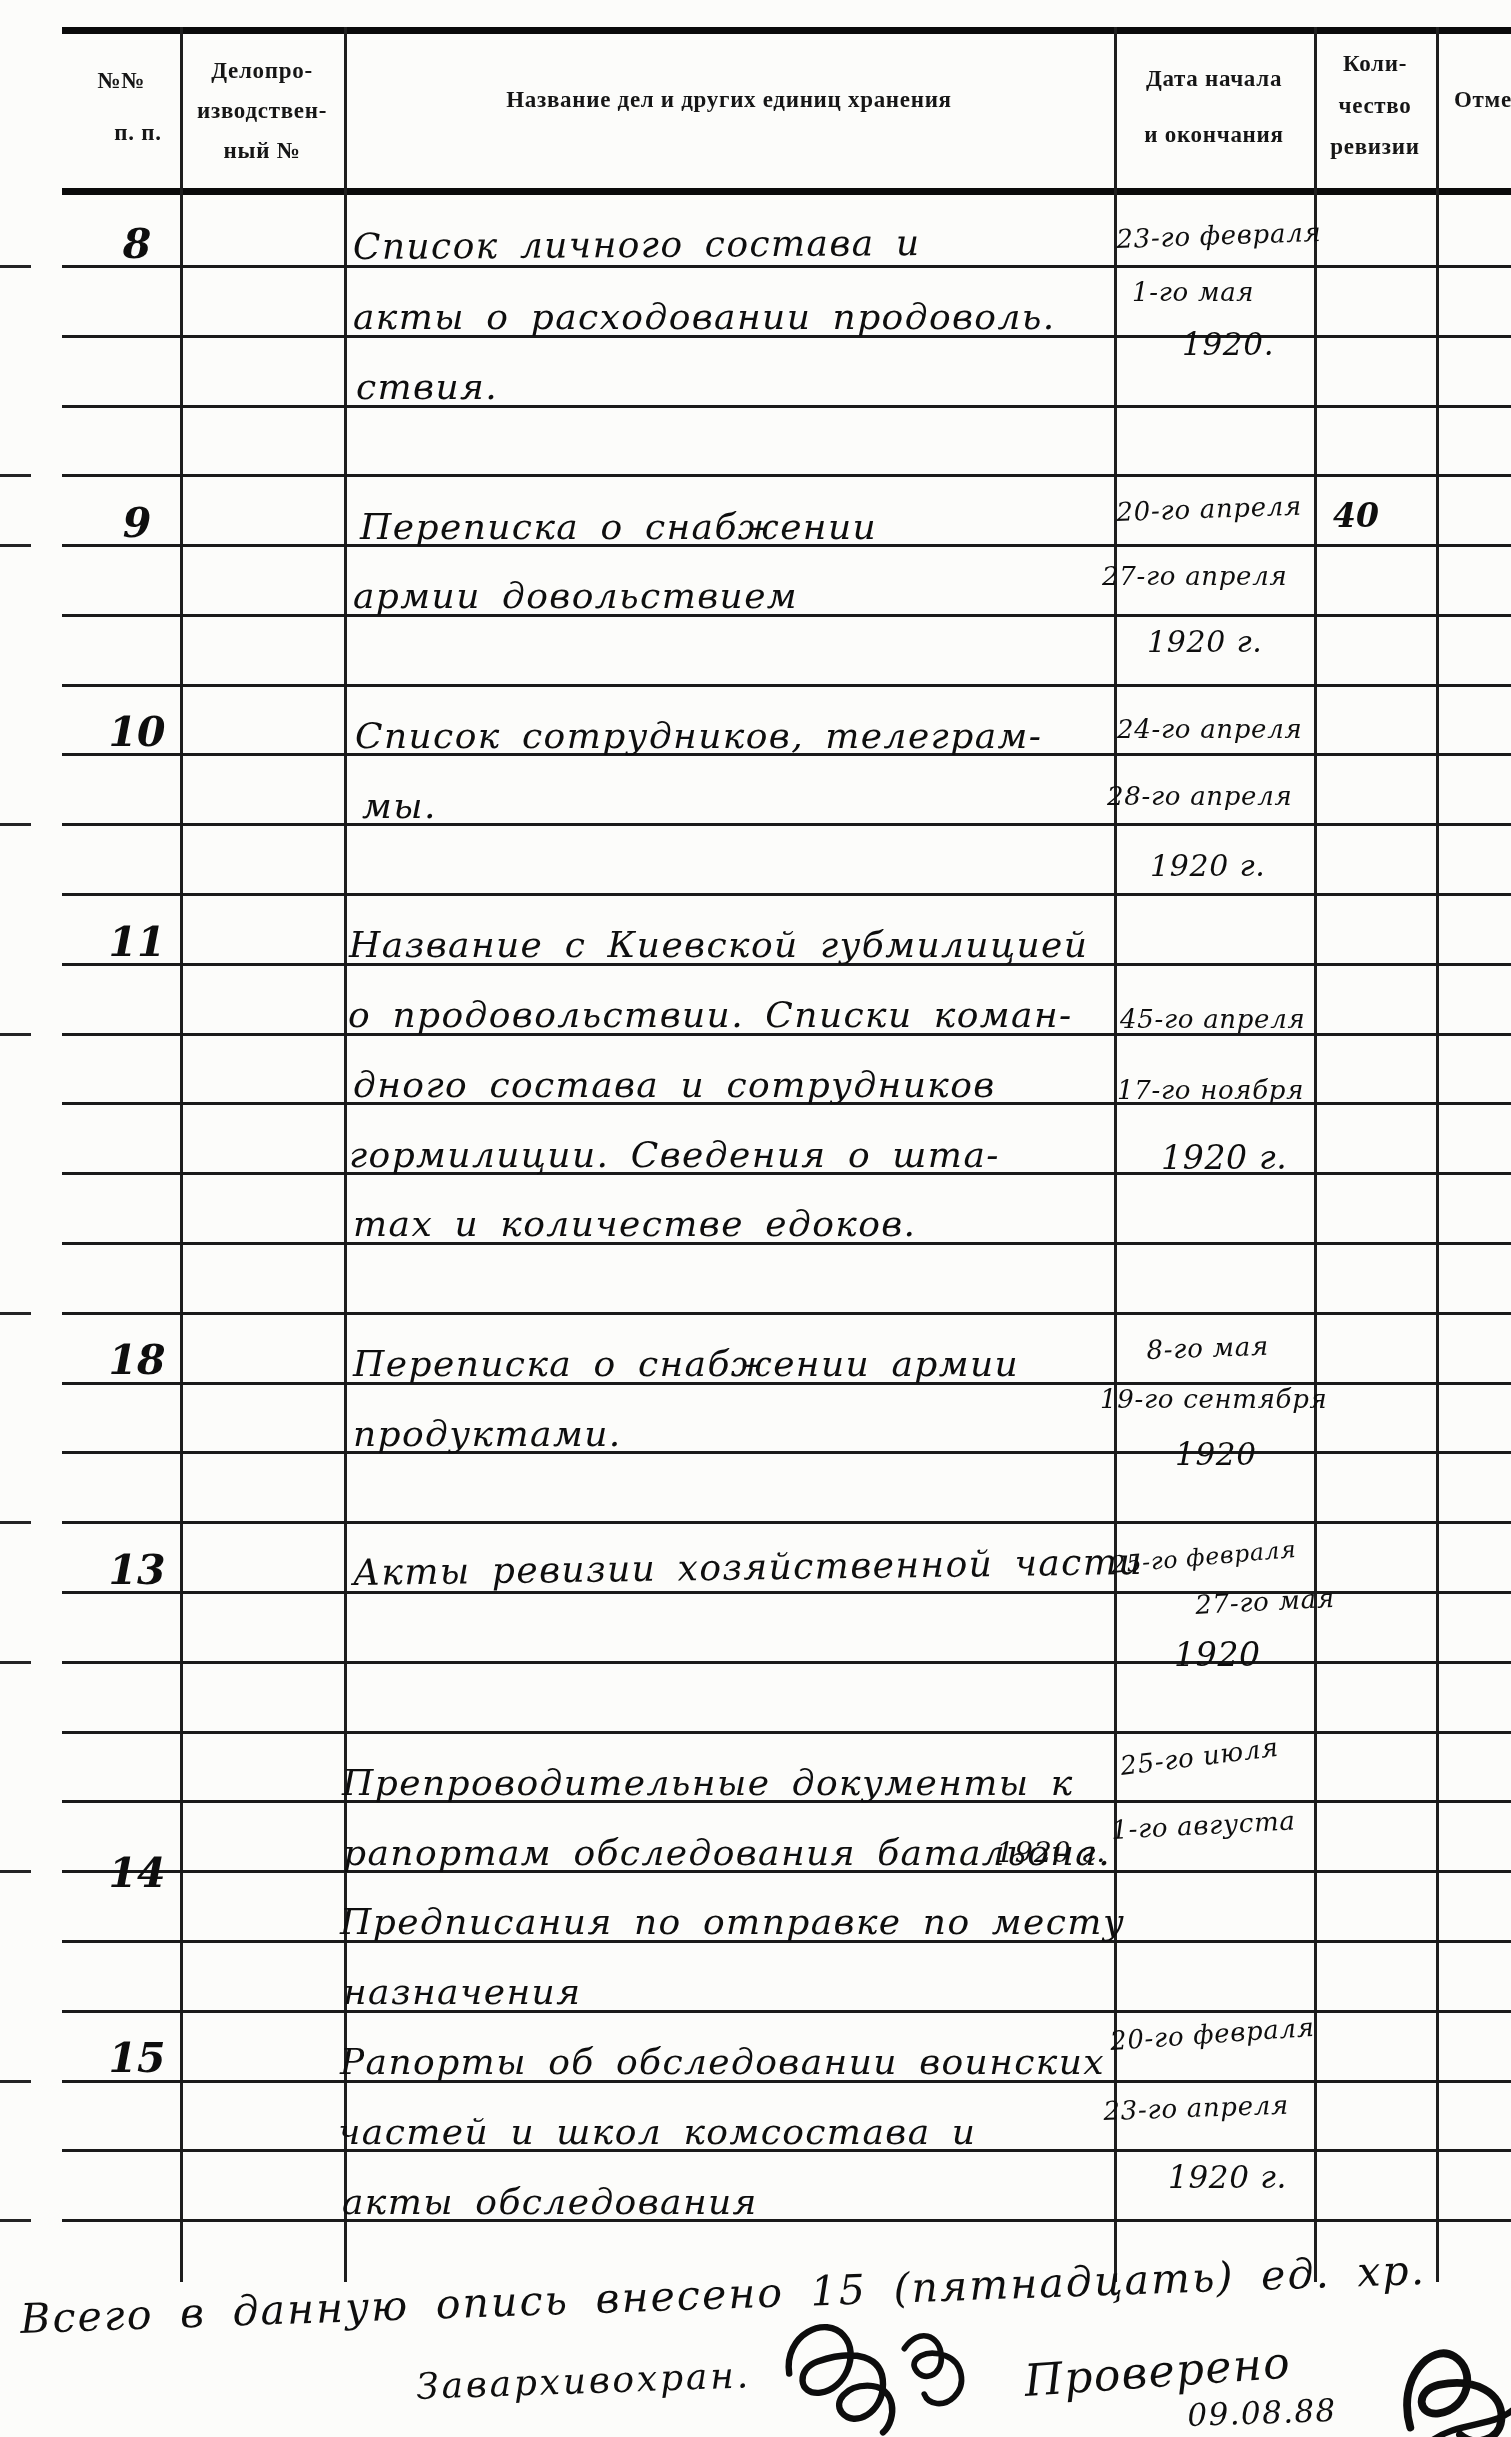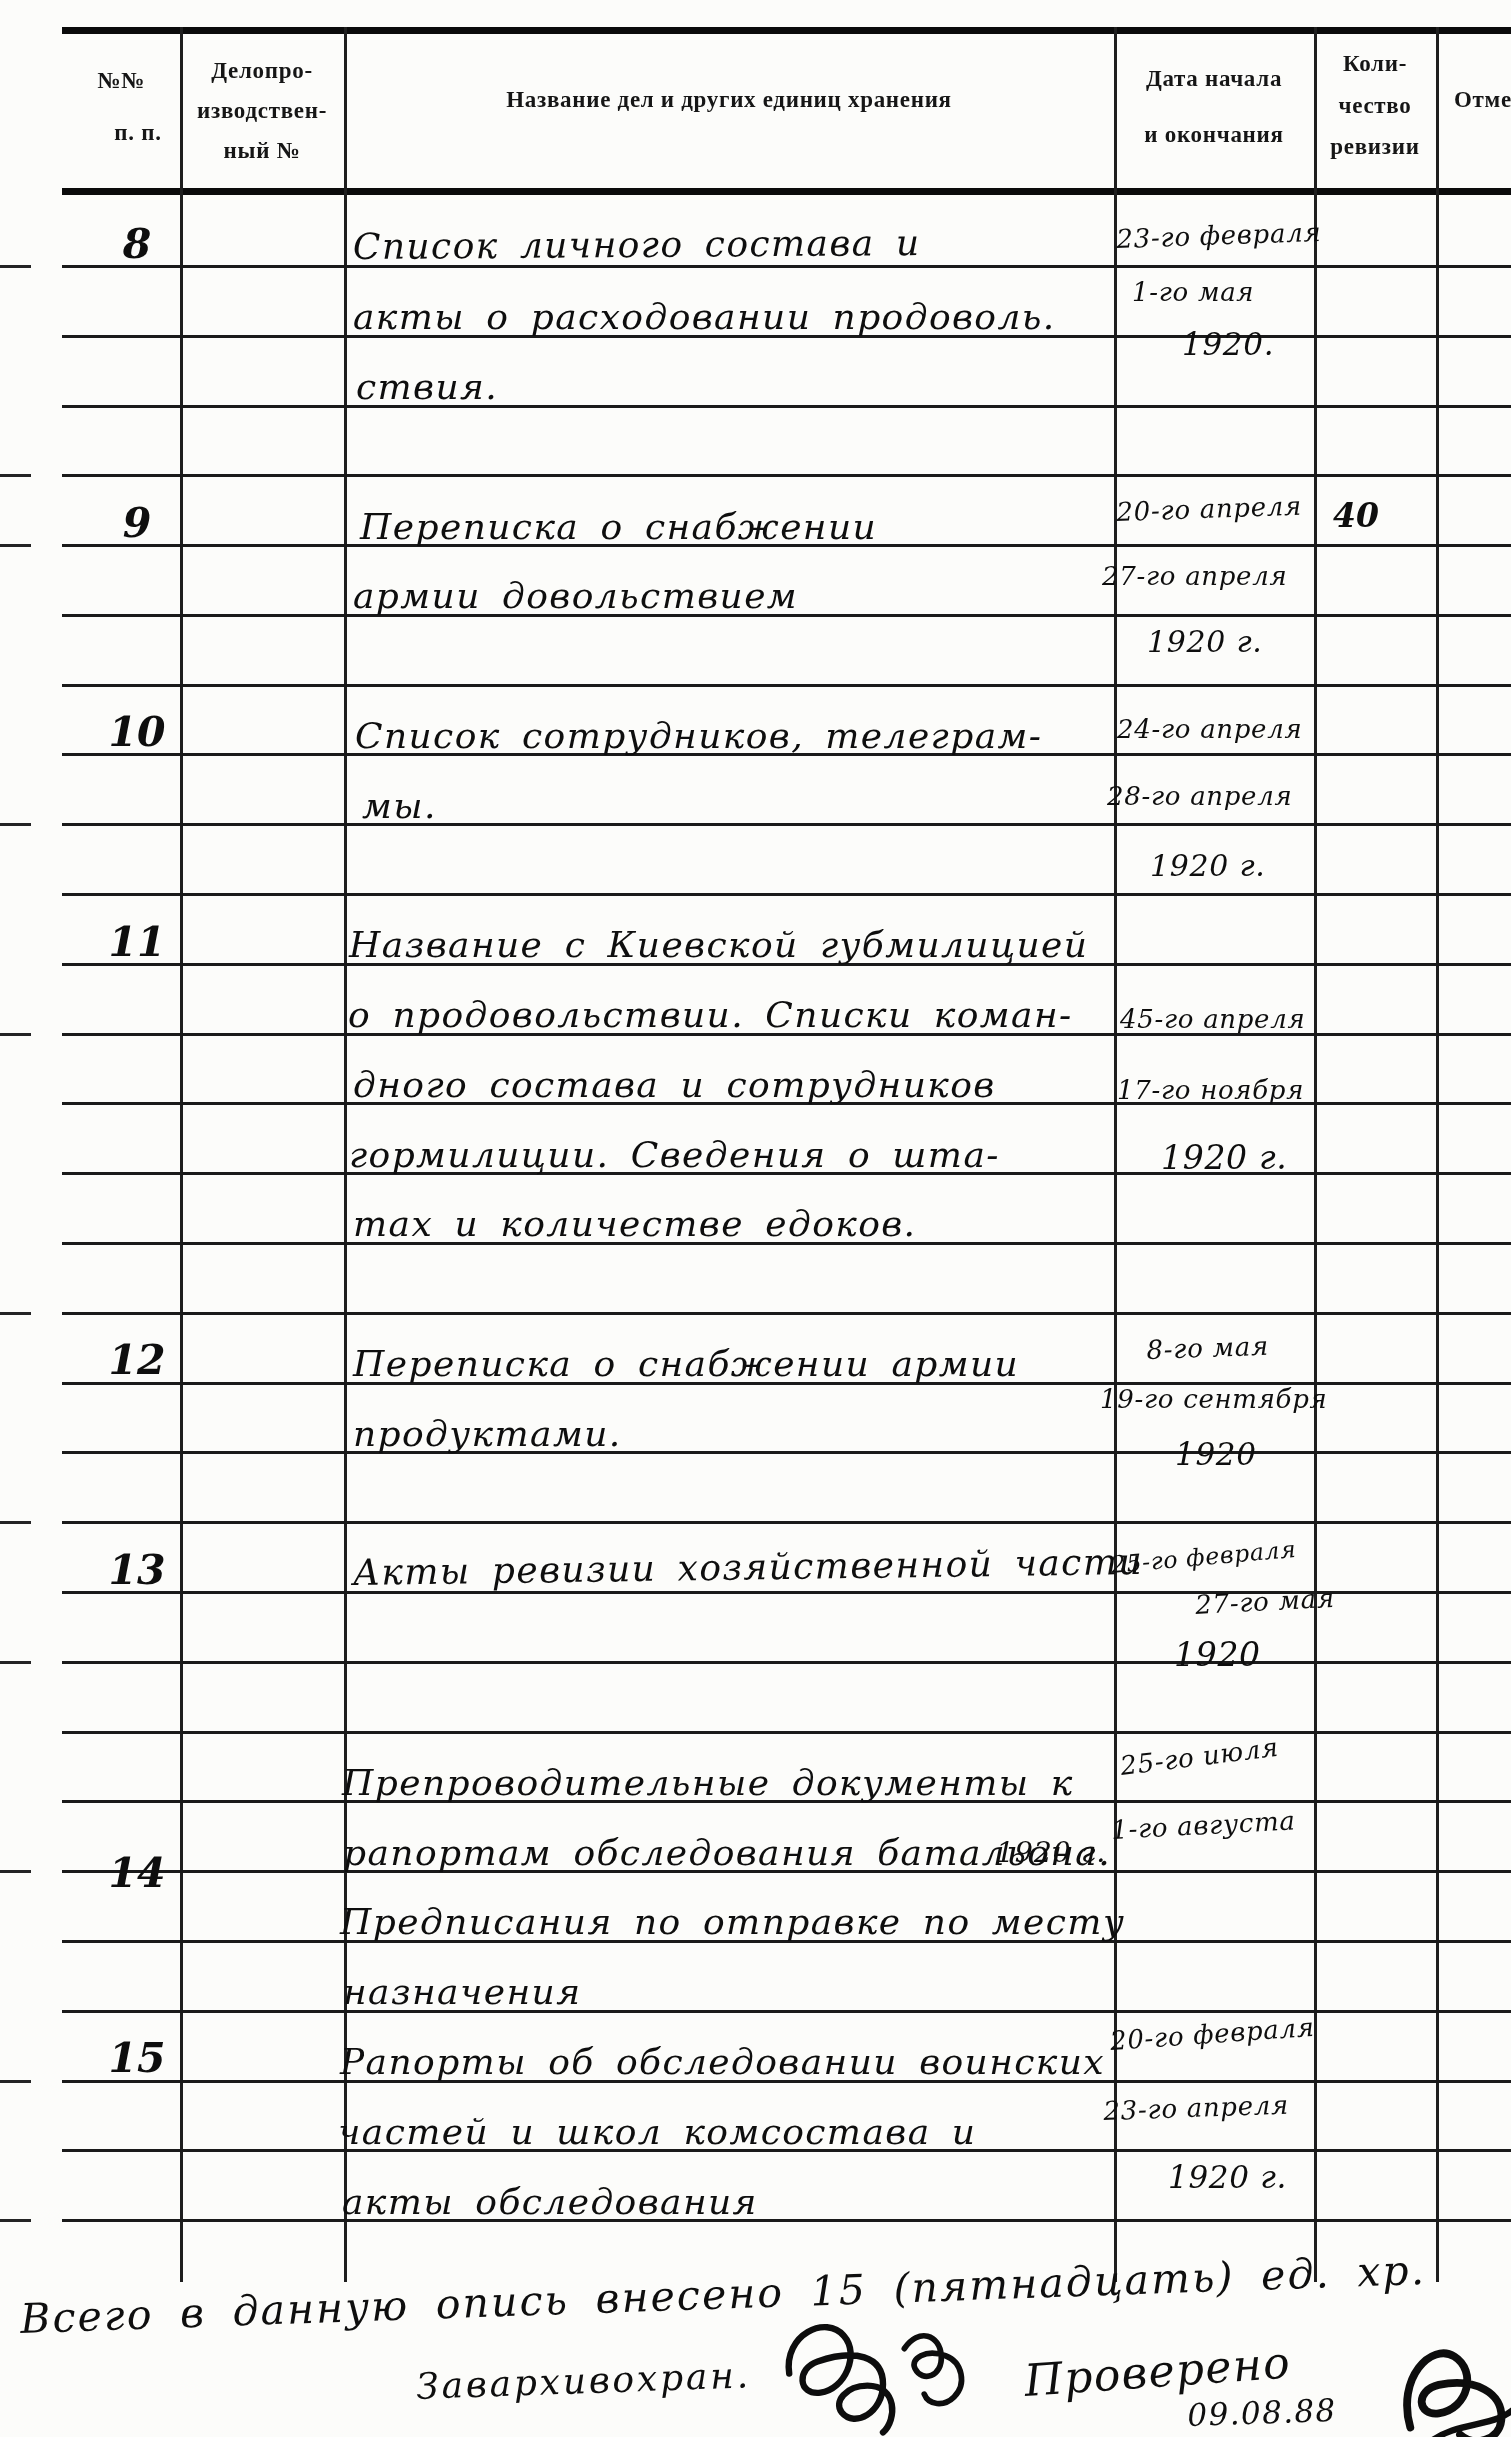--- a/index.html
+++ b/index.html
@@ -128,21 +128,21 @@
   <span class="hw no" style="left:93px;top:922px">11</span>
   <span class="hw nm" style="left:349px;top:927px">Название с Киевской губмилицией</span>
   <span class="hw nm" style="left:348px;top:997px">о продовольствии. Списки коман-</span>
   <span class="hw nm" style="left:353px;top:1067px">дного состава и сотрудников</span>
   <span class="hw nm" style="left:349px;top:1137px">гормилиции. Сведения о шта-</span>
   <span class="hw nm" style="left:353px;top:1206px">тах и количестве едоков.</span>
   <span class="hw dt" style="left:1120px;top:1006px">45-го апреля</span>
   <span class="hw dt" style="left:1117px;top:1077px">17-го ноября</span>
   <span class="hw dt" style="left:1161px;top:1141px;font-size:33px">1920 г.</span>
 
-  <span class="hw no" style="left:93px;top:1340px">12</span>
+  <span class="hw no" style="left:93px;top:1340px">18</span>
   <span class="hw nm" style="left:353px;top:1346px">Переписка о снабжении армии</span>
   <span class="hw nm" style="left:353px;top:1416px">продуктами.</span>
   <span class="hw dt" style="left:1147px;top:1337px;transform:rotate(-2deg)">8-го мая</span>
   <span class="hw dt" style="left:1100px;top:1386px">19-го сентября</span>
   <span class="hw dt" style="left:1175px;top:1439px;font-size:31px">1920</span>
 
   <span class="hw no" style="left:93px;top:1550px">13</span>
   <span class="hw nm" style="left:353px;top:1555px;transform:rotate(-0.8deg)">Акты ревизии хозяйственной части</span>
   <span class="hw dt" style="left:1112px;top:1554px;transform:rotate(-5deg);font-size:23.5px">25-го февраля</span>
   <span class="hw dt" style="left:1196px;top:1592px;transform:rotate(-3deg)">27-го мая</span>

